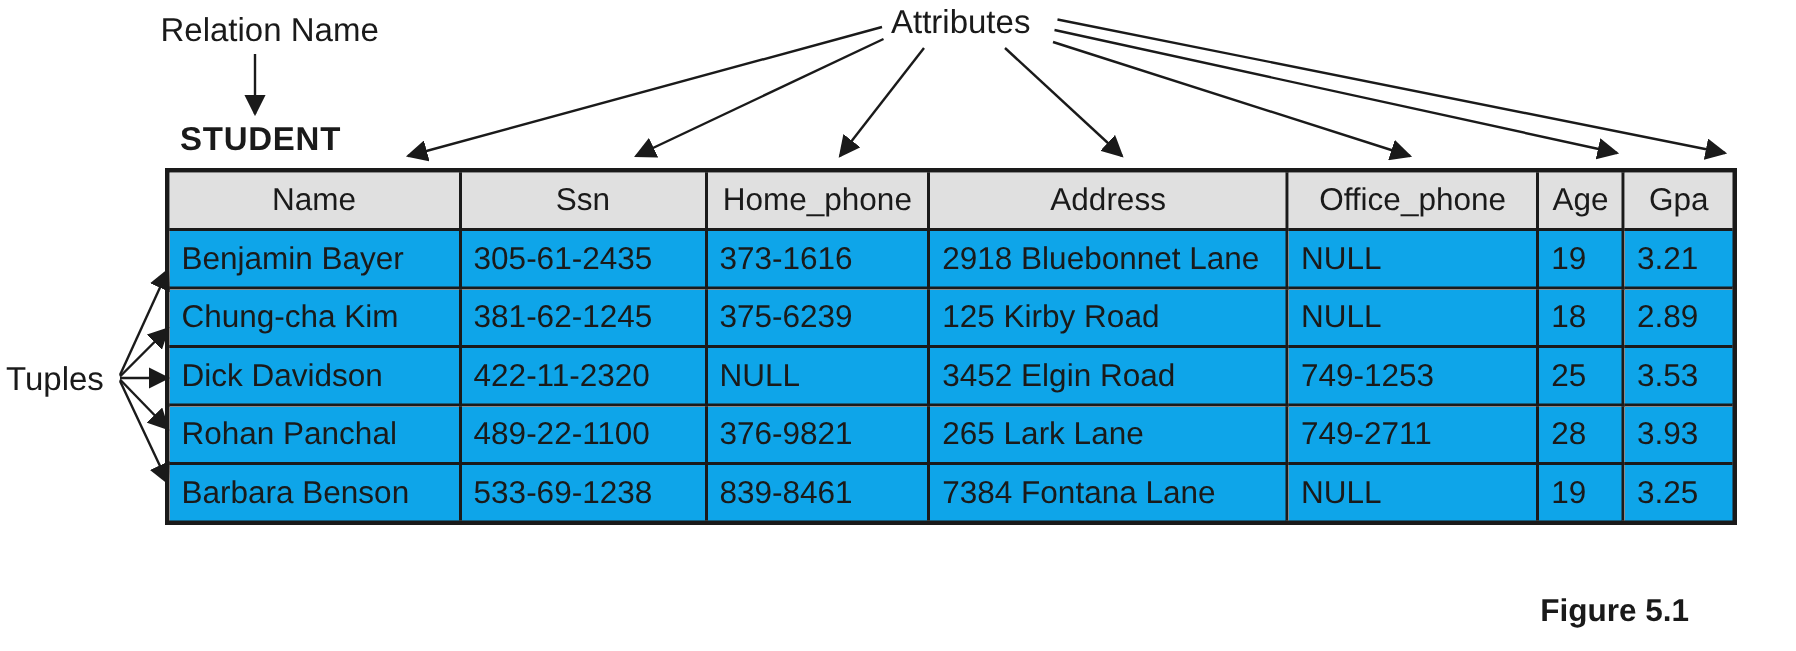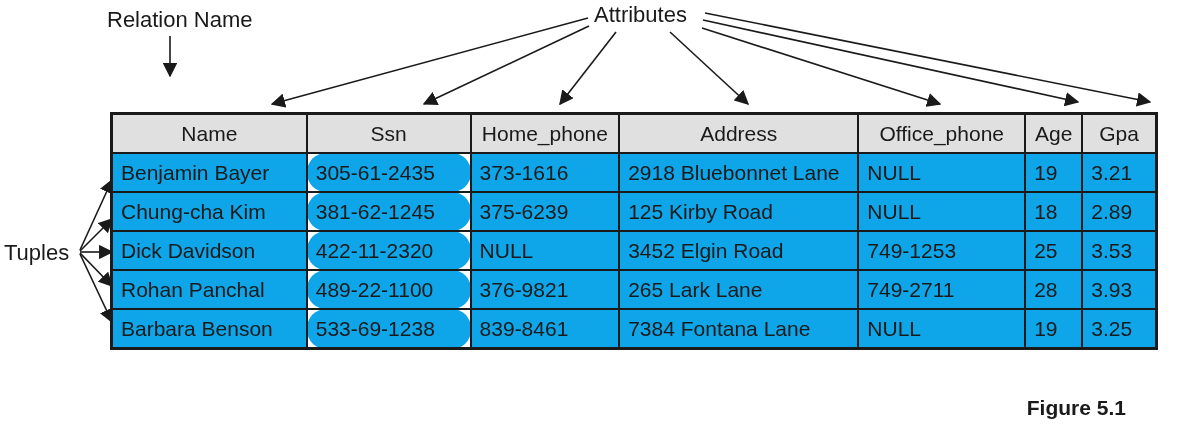--- a/index.html
+++ b/index.html
@@ -20,21 +20,21 @@
     border-collapse:collapse; table-layout:fixed;
     border:3px solid #1a1a1a;
     font-size:21px; line-height:1;
   }
   table.rel th, table.rel td {
     border:2px solid #1a1a1a; height:37px;
     padding:0 8px; white-space:nowrap; overflow:hidden;
   }
   table.rel th { background:#e0e0e0; font-weight:400; text-align:center; padding:0 4px; }
   table.rel td { background:#0ea5e9; text-align:left; }
-  td.c1 { text-align:center; padding:0 2px;border-radius:19px; }
+  td.c1 { text-align:center; padding:0 2px; }
   td.c2 { padding-left:14px; }
   td.c4 { padding-left:12px; }
   td.c5, td.c6 { text-align:center; padding:0 2px; }
 
   .caption { position:absolute; right:32px; top:368px; text-align:right;margin-top:28px; }
   .cap-num  { font-size:21px; font-weight:700; }
   .cap-text { font-size:21px; margin-top:4px; }
 </style>
 </head>
 <body>
@@ -61,20 +61,21 @@
     <line x1="80" y1="250" x2="112" y2="180" marker-end="url(#arrow)"></line>
     <line x1="80" y1="251" x2="112" y2="219" marker-end="url(#arrow)"></line>
     <line x1="80" y1="252" x2="112" y2="252" marker-end="url(#arrow)"></line>
     <line x1="80" y1="253" x2="112" y2="286" marker-end="url(#arrow)"></line>
     <line x1="80" y1="254" x2="112" y2="322" marker-end="url(#arrow)"></line>
   </svg>
 
   <div class="lbl relation-name-lbl">Relation Name</div>
   <div class="lbl attributes-lbl">Attributes</div>
   <div class="lbl tuples-lbl">Tuples</div>
+  <div class="relation-title">STUDENT</div>
 
   <table class="rel">
     <colgroup>
       <col style="width:200px">
         <col style="width:169px">
         <col style="width:151px">
       <col style="width:241px">
         <col style="width:173px">
         <col style="width:59px">
         <col style="width:77px">

